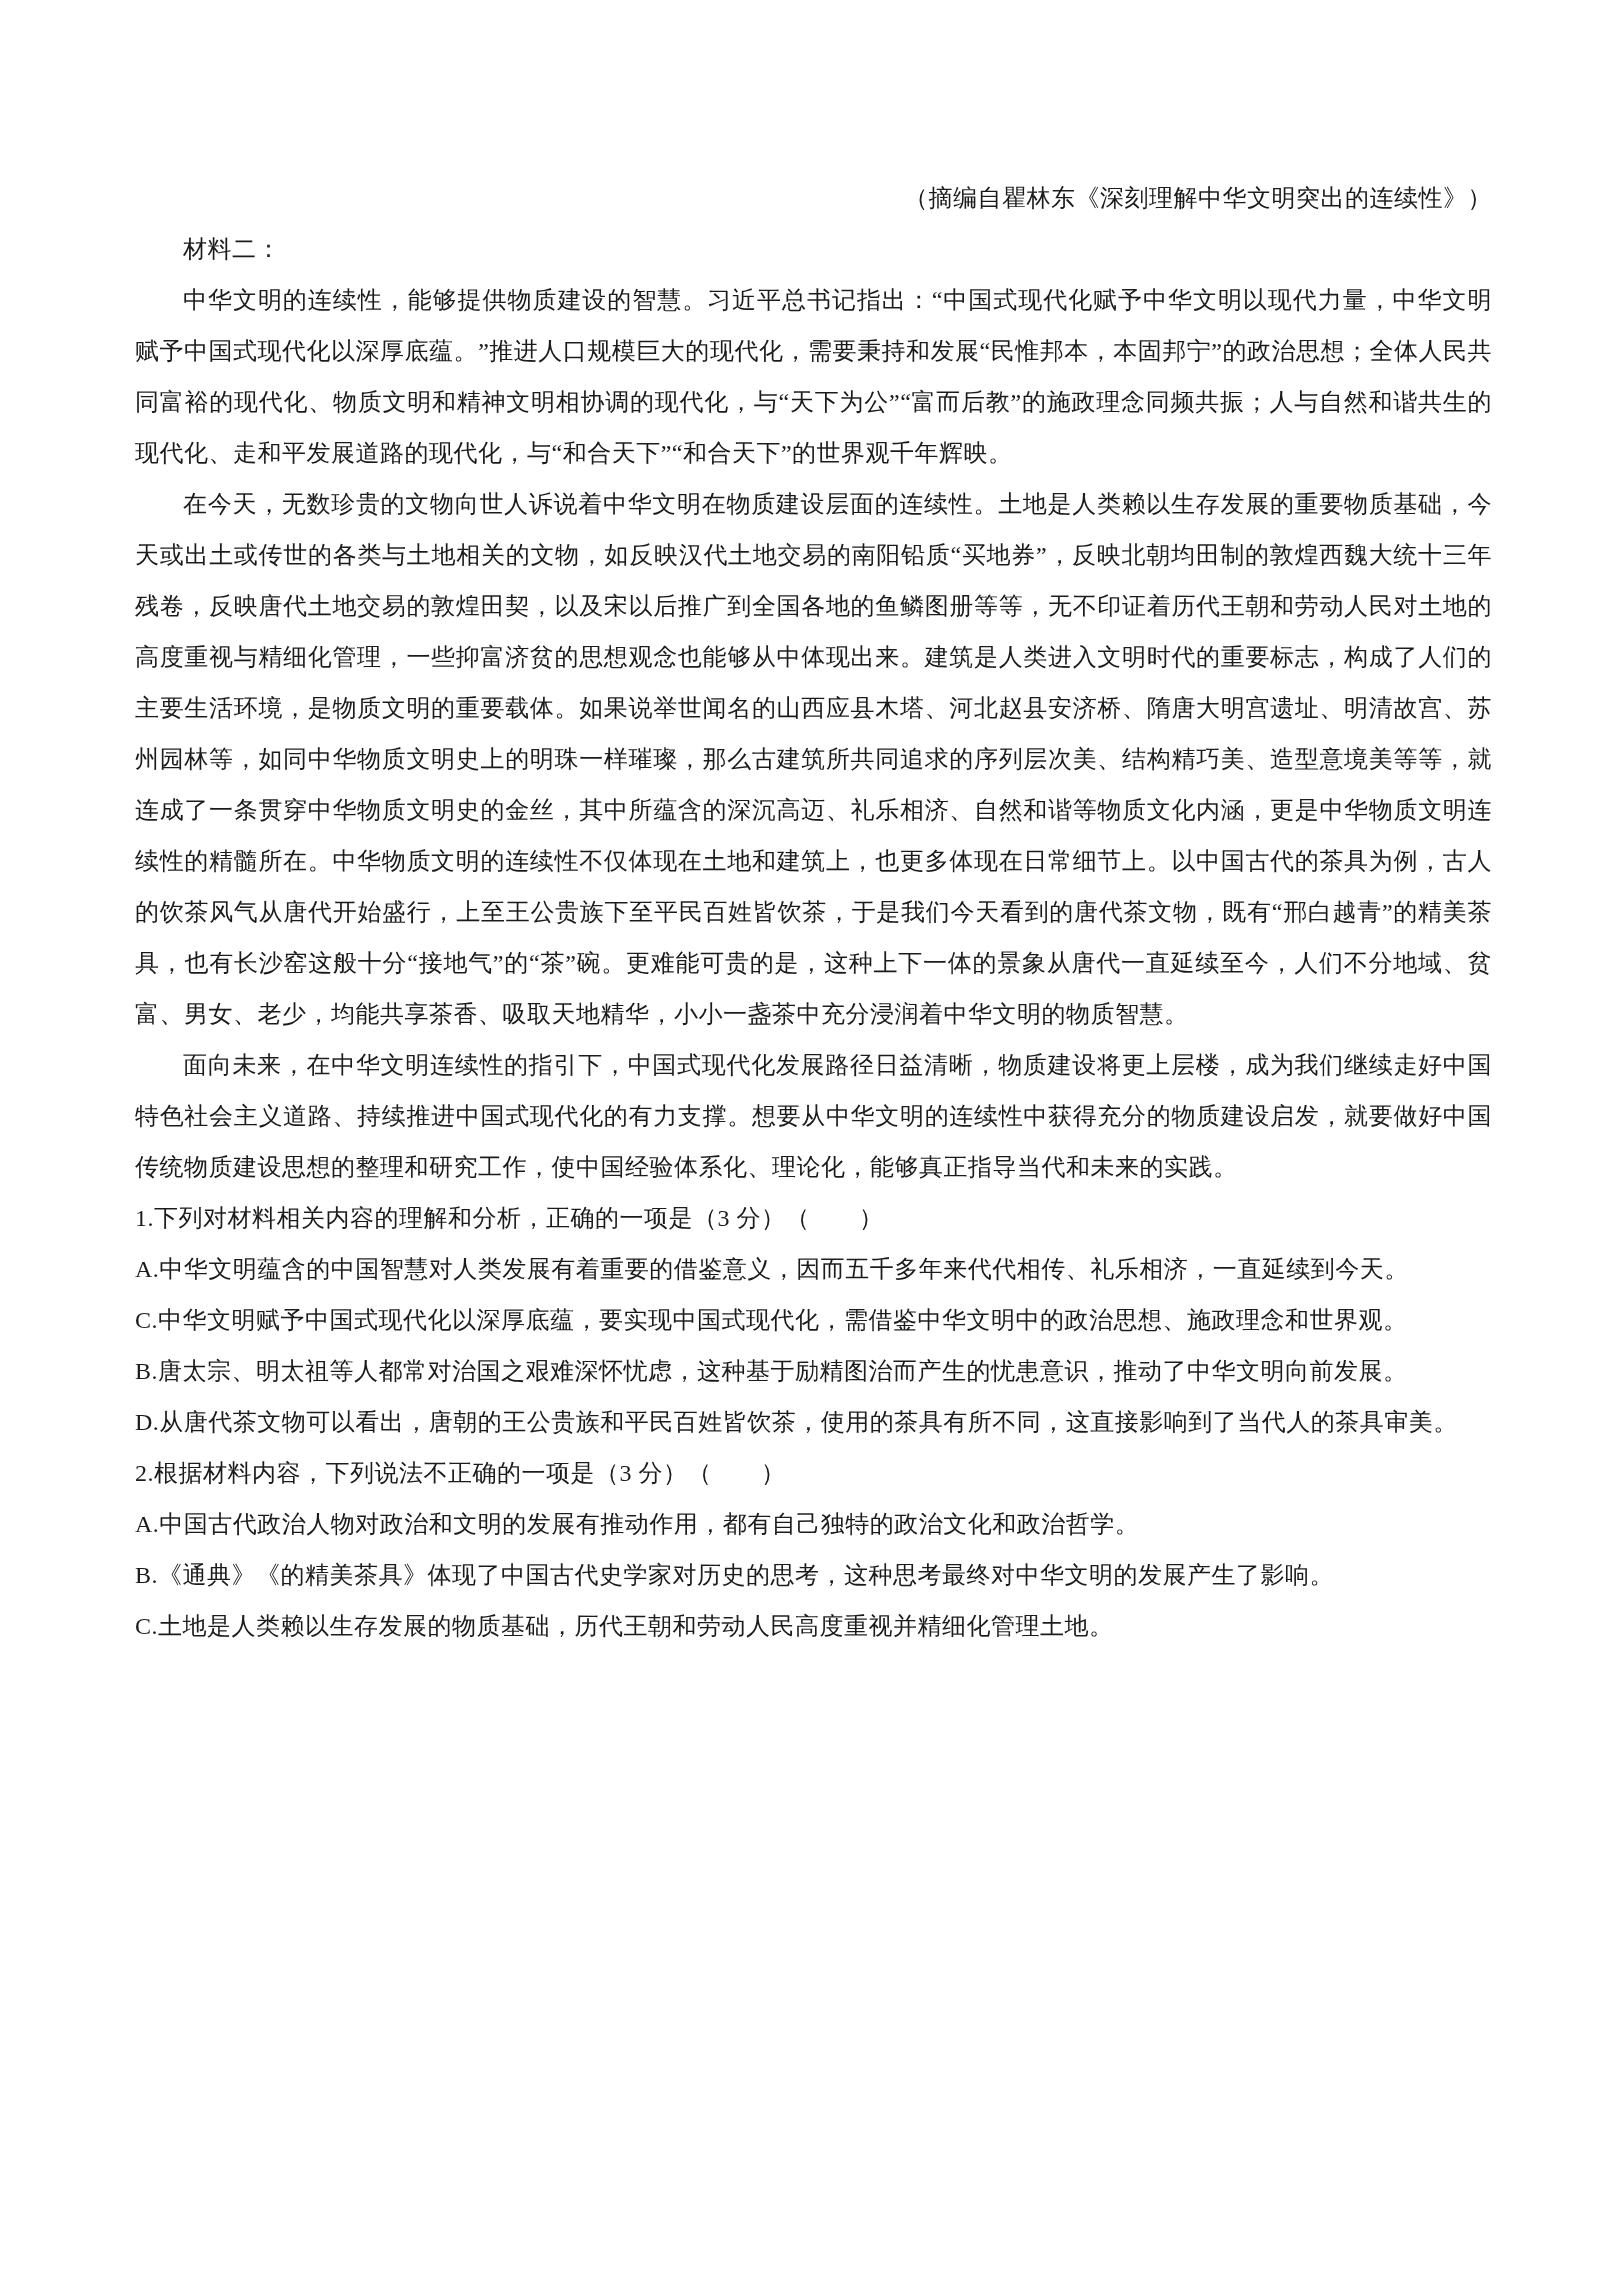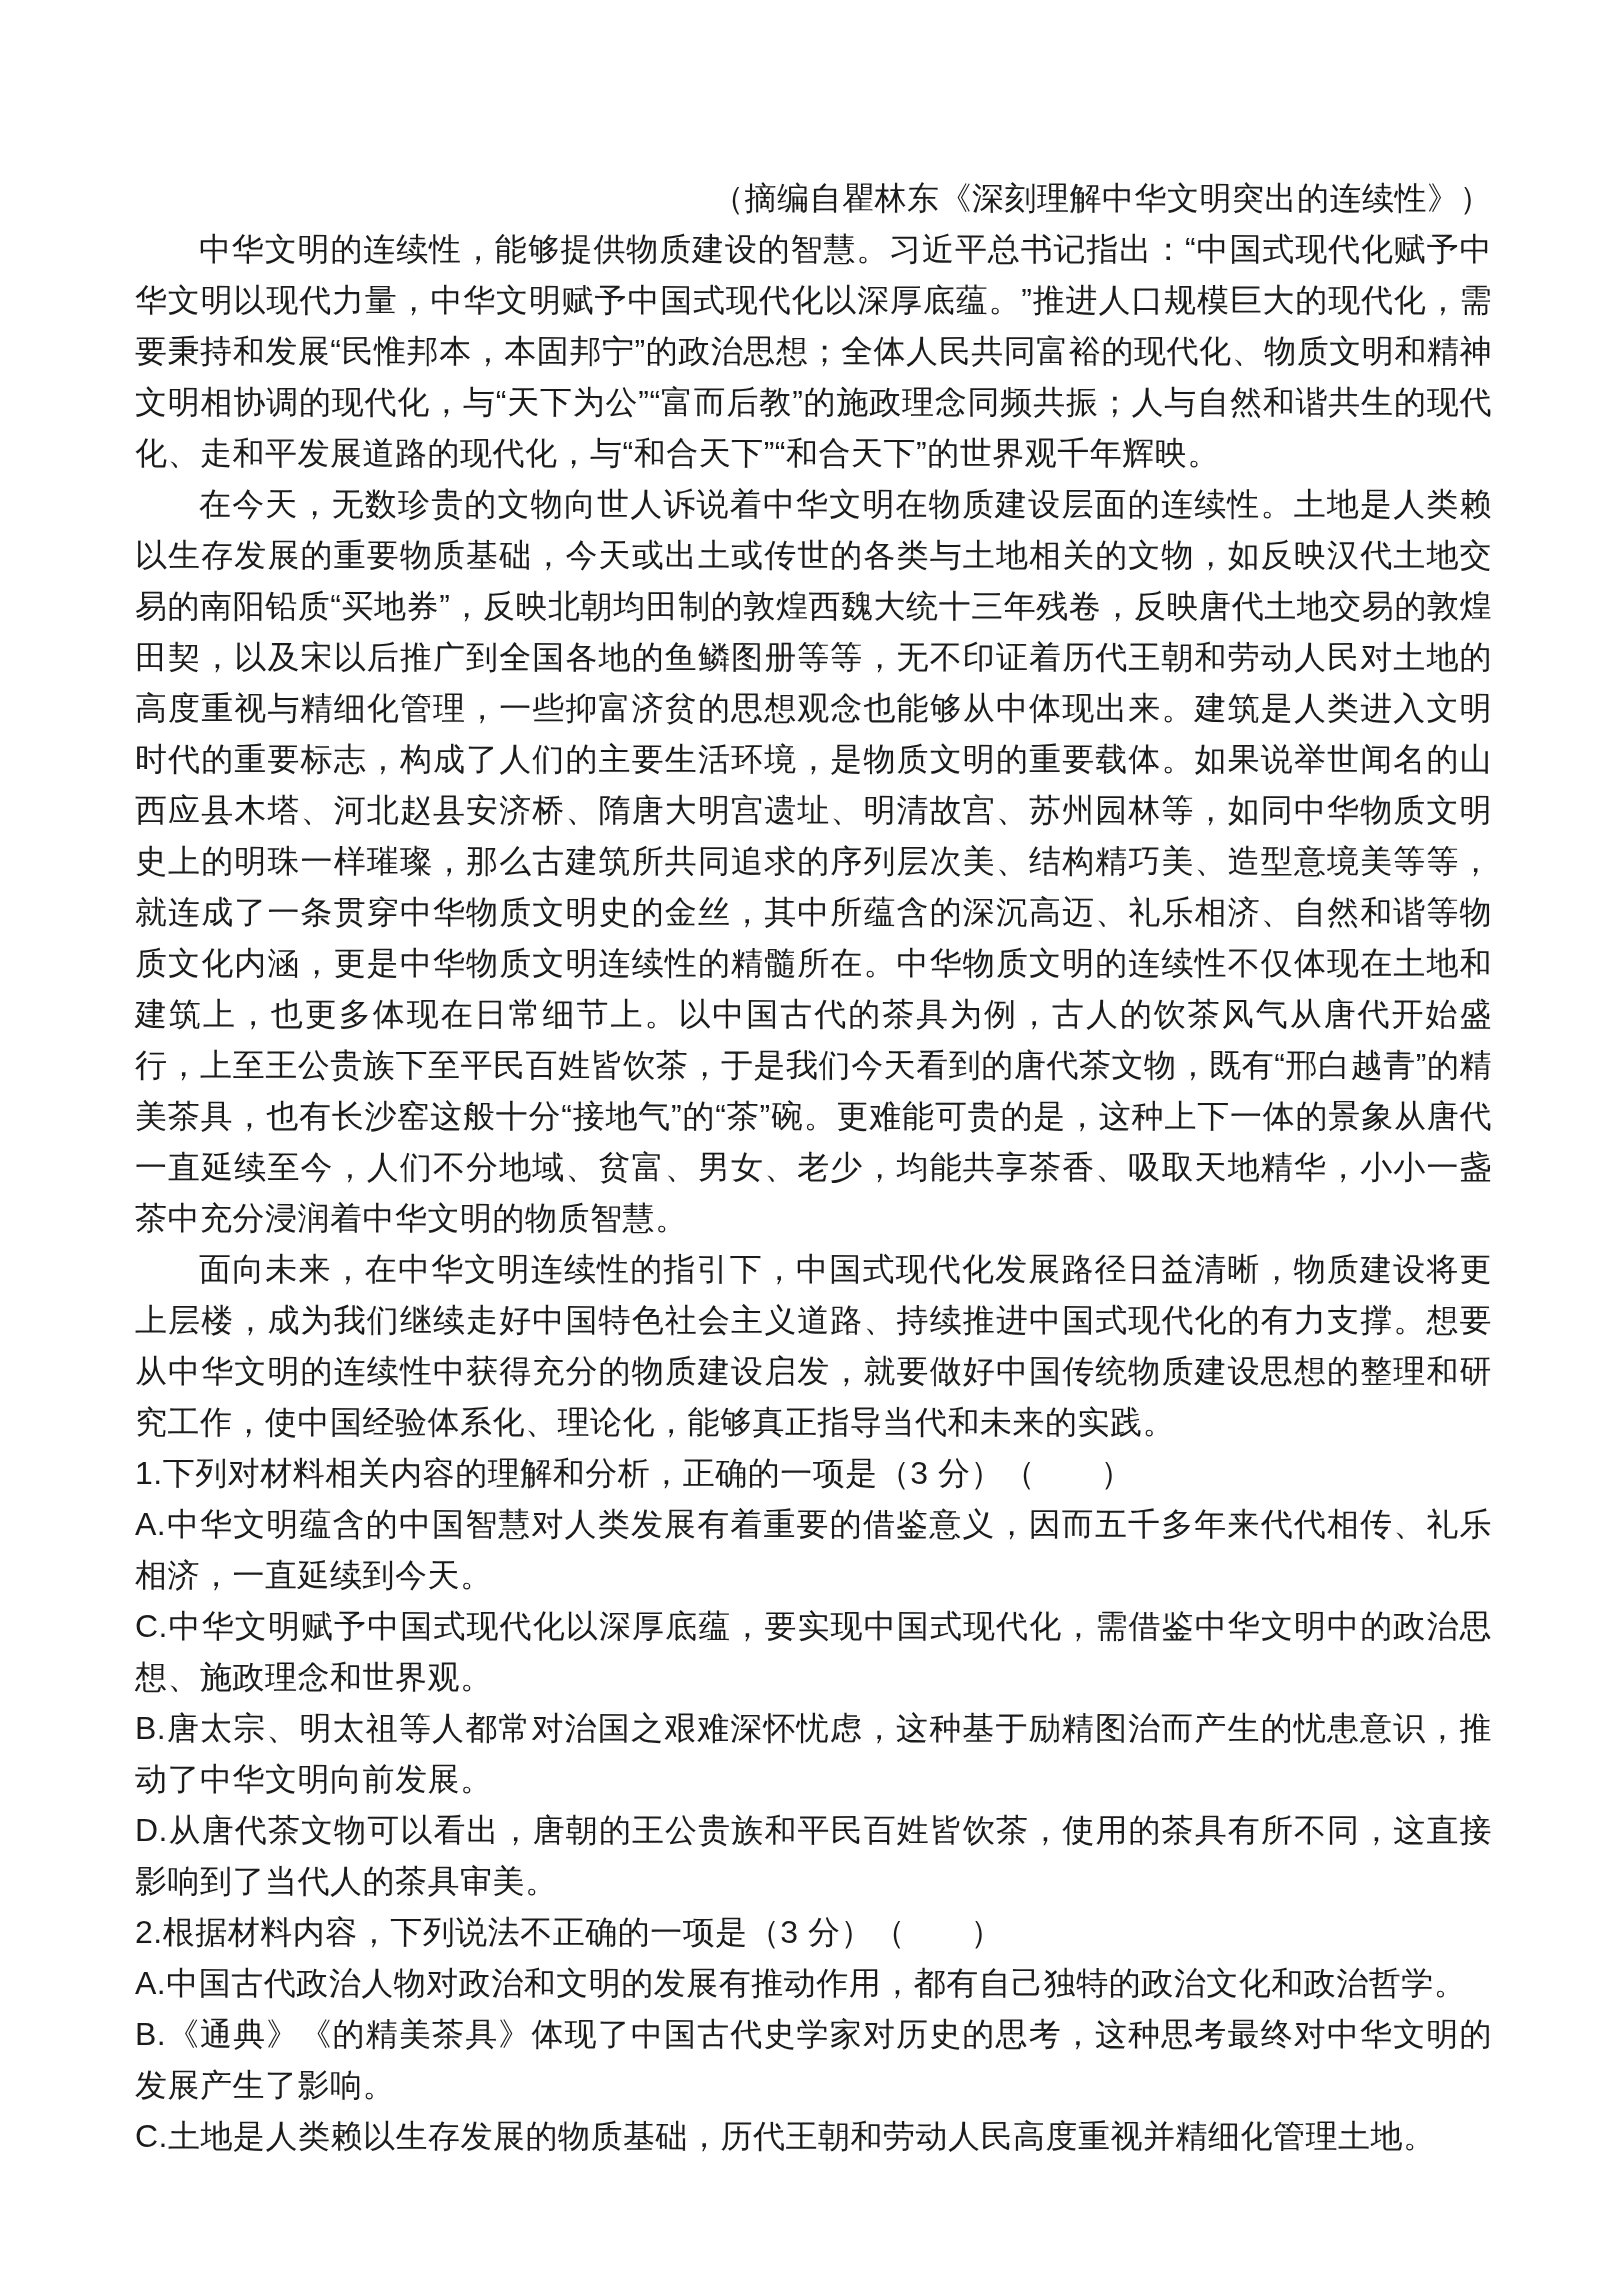--- a/index.html
+++ b/index.html
@@ -13,22 +13,22 @@
     height: 2293px;
     background: #ffffff;
     overflow: hidden;
   }
   .content {
     position: absolute;
     left: 135px;
     top: 173px;
     width: 1357px;
     color: #1b1b1b;
-    font-family: Liberation Sans, sans-serif;
-    font-size: 32px;
+    font-family: Liberation Serif, serif;
+    font-size: 24px;
     line-height: 51px;
     text-align: justify;
     letter-spacing: 0.5px;
   }
   .content p {
     margin: 0;
     padding: 0;
   }
   .cite {
     text-align: right;
@@ -38,20 +38,21 @@
   }
 </style>
 </head>
 <body>
 
 <div class="page">
   <div class="content">
 
     <p class="cite">（摘编自瞿林东《深刻理解中华文明突出的连续性》）</p>
 
+    <p class="ind">材料二：</p>
 
     <p class="ind">中华文明的连续性，能够提供物质建设的智慧。习近平总书记指出：“中国式现代化赋予中华文明以现代力量，中华文明赋予中国式现代化以深厚底蕴。”推进人口规模巨大的现代化，需要秉持和发展“民惟邦本，本固邦宁”的政治思想；全体人民共同富裕的现代化、物质文明和精神文明相协调的现代化，与“天下为公”“富而后教”的施政理念同频共振；人与自然和谐共生的现代化、走和平发展道路的现代化，与“和合天下”“和合天下”的世界观千年辉映。</p>
     <p class="ind">在今天，无数珍贵的文物向世人诉说着中华文明在物质建设层面的连续性。土地是人类赖以生存发展的重要物质基础，今天或出土或传世的各类与土地相关的文物，如反映汉代土地交易的南阳铅质“买地券”，反映北朝均田制的敦煌西魏大统十三年残卷，反映唐代土地交易的敦煌田契，以及宋以后推广到全国各地的鱼鳞图册等等，无不印证着历代王朝和劳动人民对土地的高度重视与精细化管理，一些抑富济贫的思想观念也能够从中体现出来。建筑是人类进入文明时代的重要标志，构成了人们的主要生活环境，是物质文明的重要载体。如果说举世闻名的山西应县木塔、河北赵县安济桥、隋唐大明宫遗址、明清故宫、苏州园林等，如同中华物质文明史上的明珠一样璀璨，那么古建筑所共同追求的序列层次美、结构精巧美、造型意境美等等，就连成了一条贯穿中华物质文明史的金丝，其中所蕴含的深沉高迈、礼乐相济、自然和谐等物质文化内涵，更是中华物质文明连续性的精髓所在。中华物质文明的连续性不仅体现在土地和建筑上，也更多体现在日常细节上。以中国古代的茶具为例，古人的饮茶风气从唐代开始盛行，上至王公贵族下至平民百姓皆饮茶，于是我们今天看到的唐代茶文物，既有“邢白越青”的精美茶具，也有长沙窑这般十分“接地气”的“茶”碗。更难能可贵的是，这种上下一体的景象从唐代一直延续至今，人们不分地域、贫富、男女、老少，均能共享茶香、吸取天地精华，小小一盏茶中充分浸润着中华文明的物质智慧。</p>
     <p class="ind">面向未来，在中华文明连续性的指引下，中国式现代化发展路径日益清晰，物质建设将更上层楼，成为我们继续走好中国特色社会主义道路、持续推进中国式现代化的有力支撑。想要从中华文明的连续性中获得充分的物质建设启发，就要做好中国传统物质建设思想的整理和研究工作，使中国经验体系化、理论化，能够真正指导当代和未来的实践。</p>
 
 
     <div>
       <p>1.下列对材料相关内容的理解和分析，正确的一项是（3 分）（　　）</p>
       <p>A.中华文明蕴含的中国智慧对人类发展有着重要的借鉴意义，因而五千多年来代代相传、礼乐相济，一直延续到今天。</p>
       <p>C.中华文明赋予中国式现代化以深厚底蕴，要实现中国式现代化，需借鉴中华文明中的政治思想、施政理念和世界观。</p>

